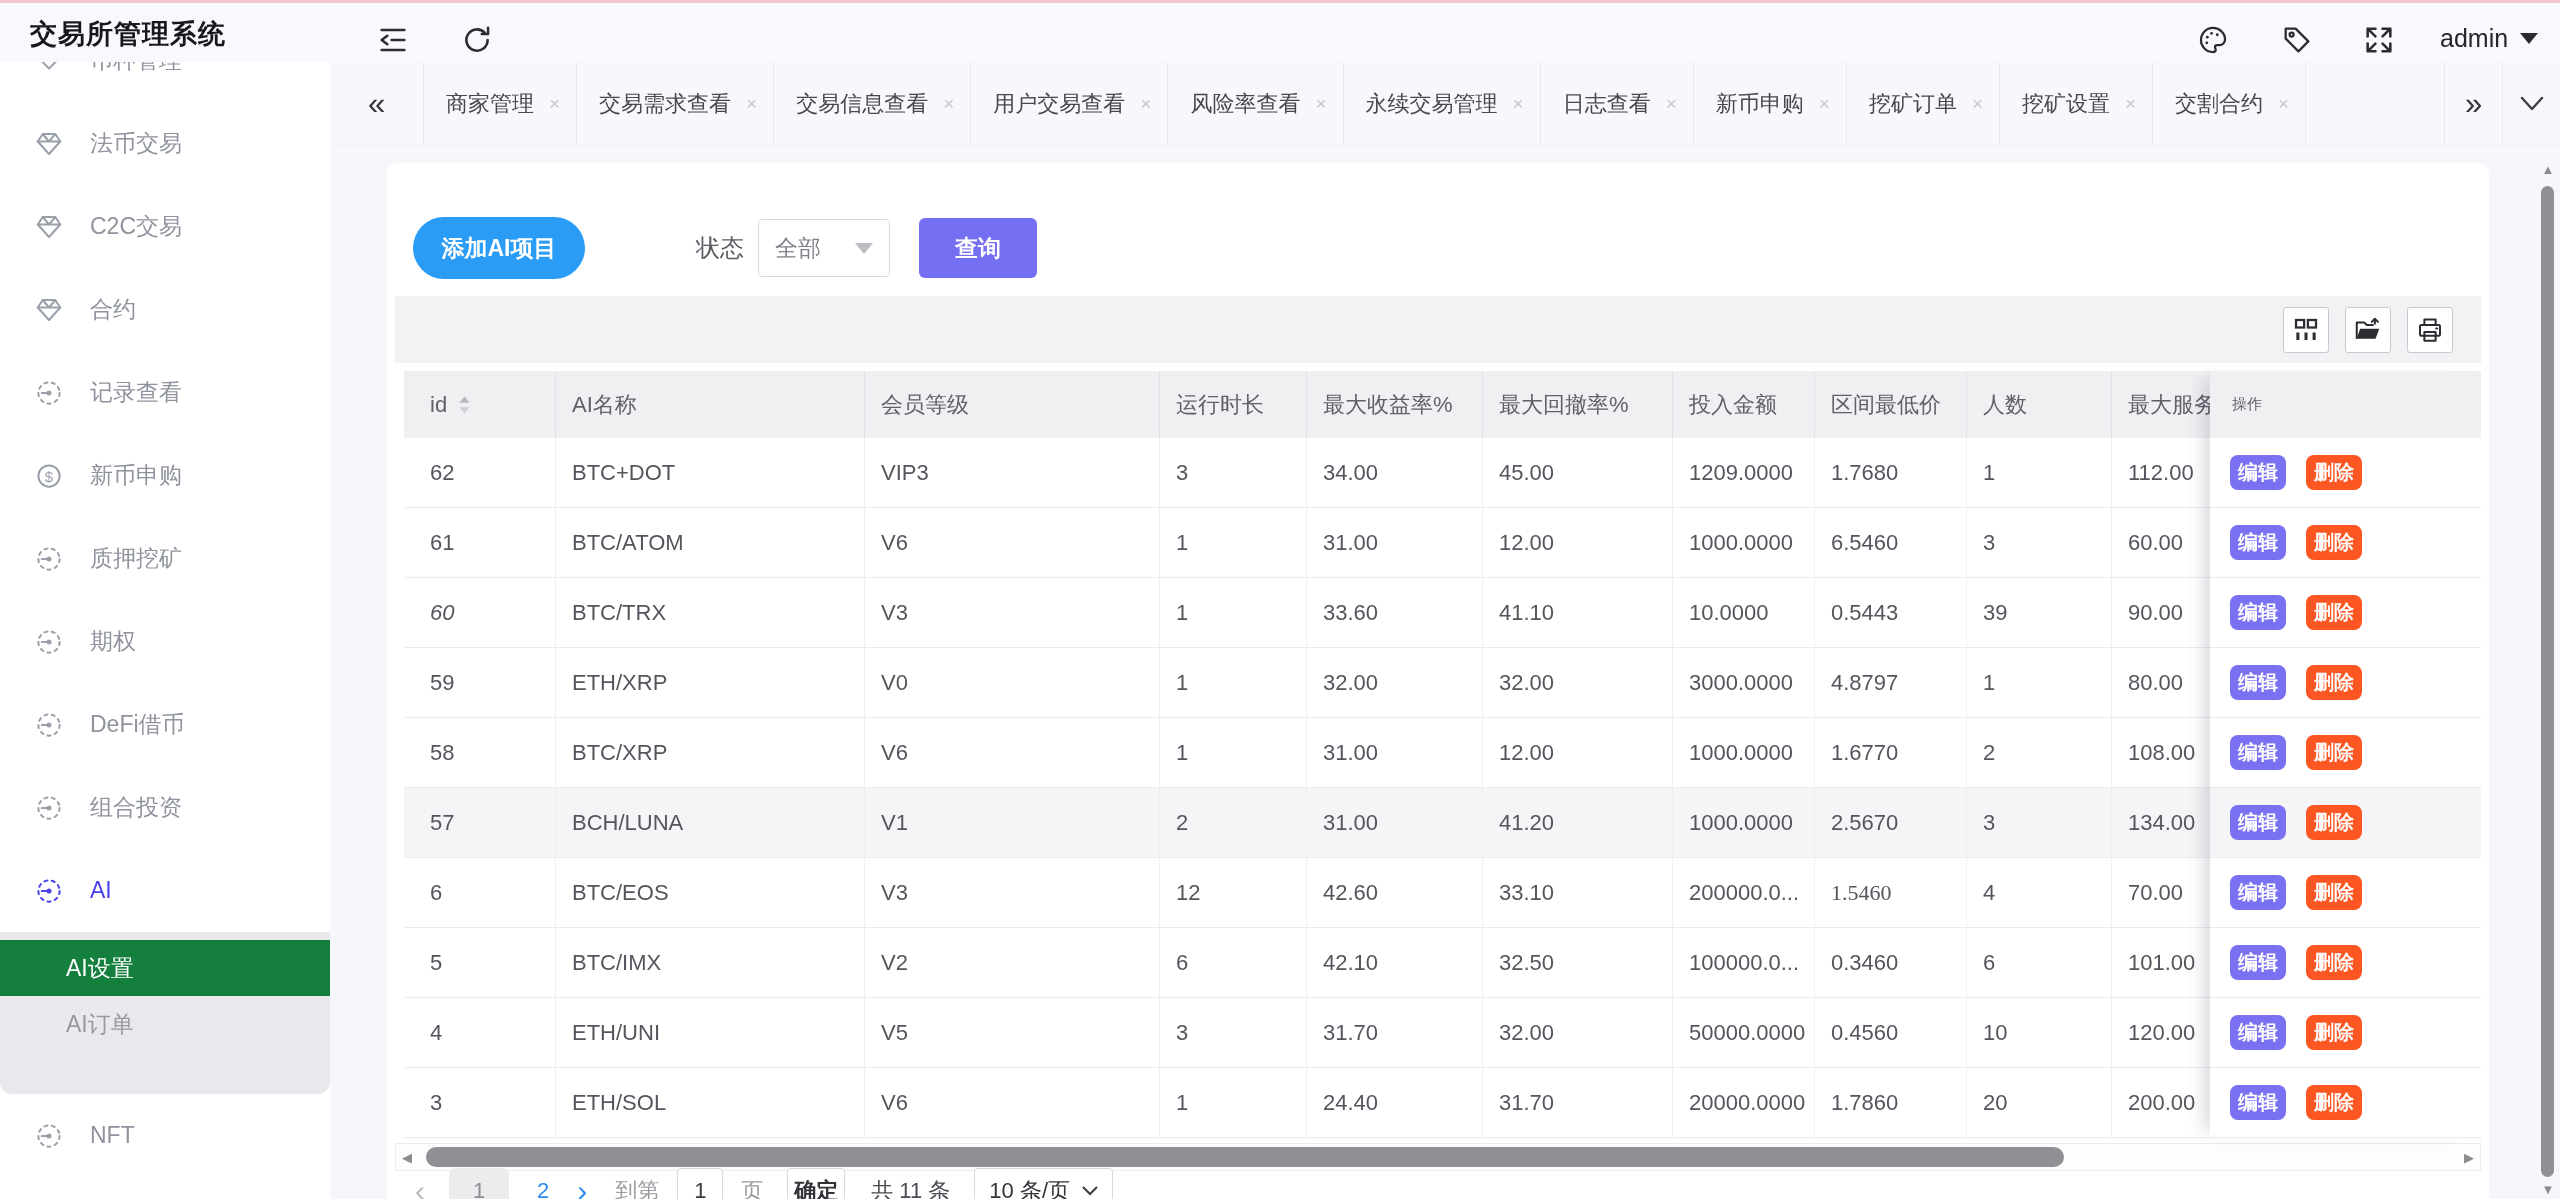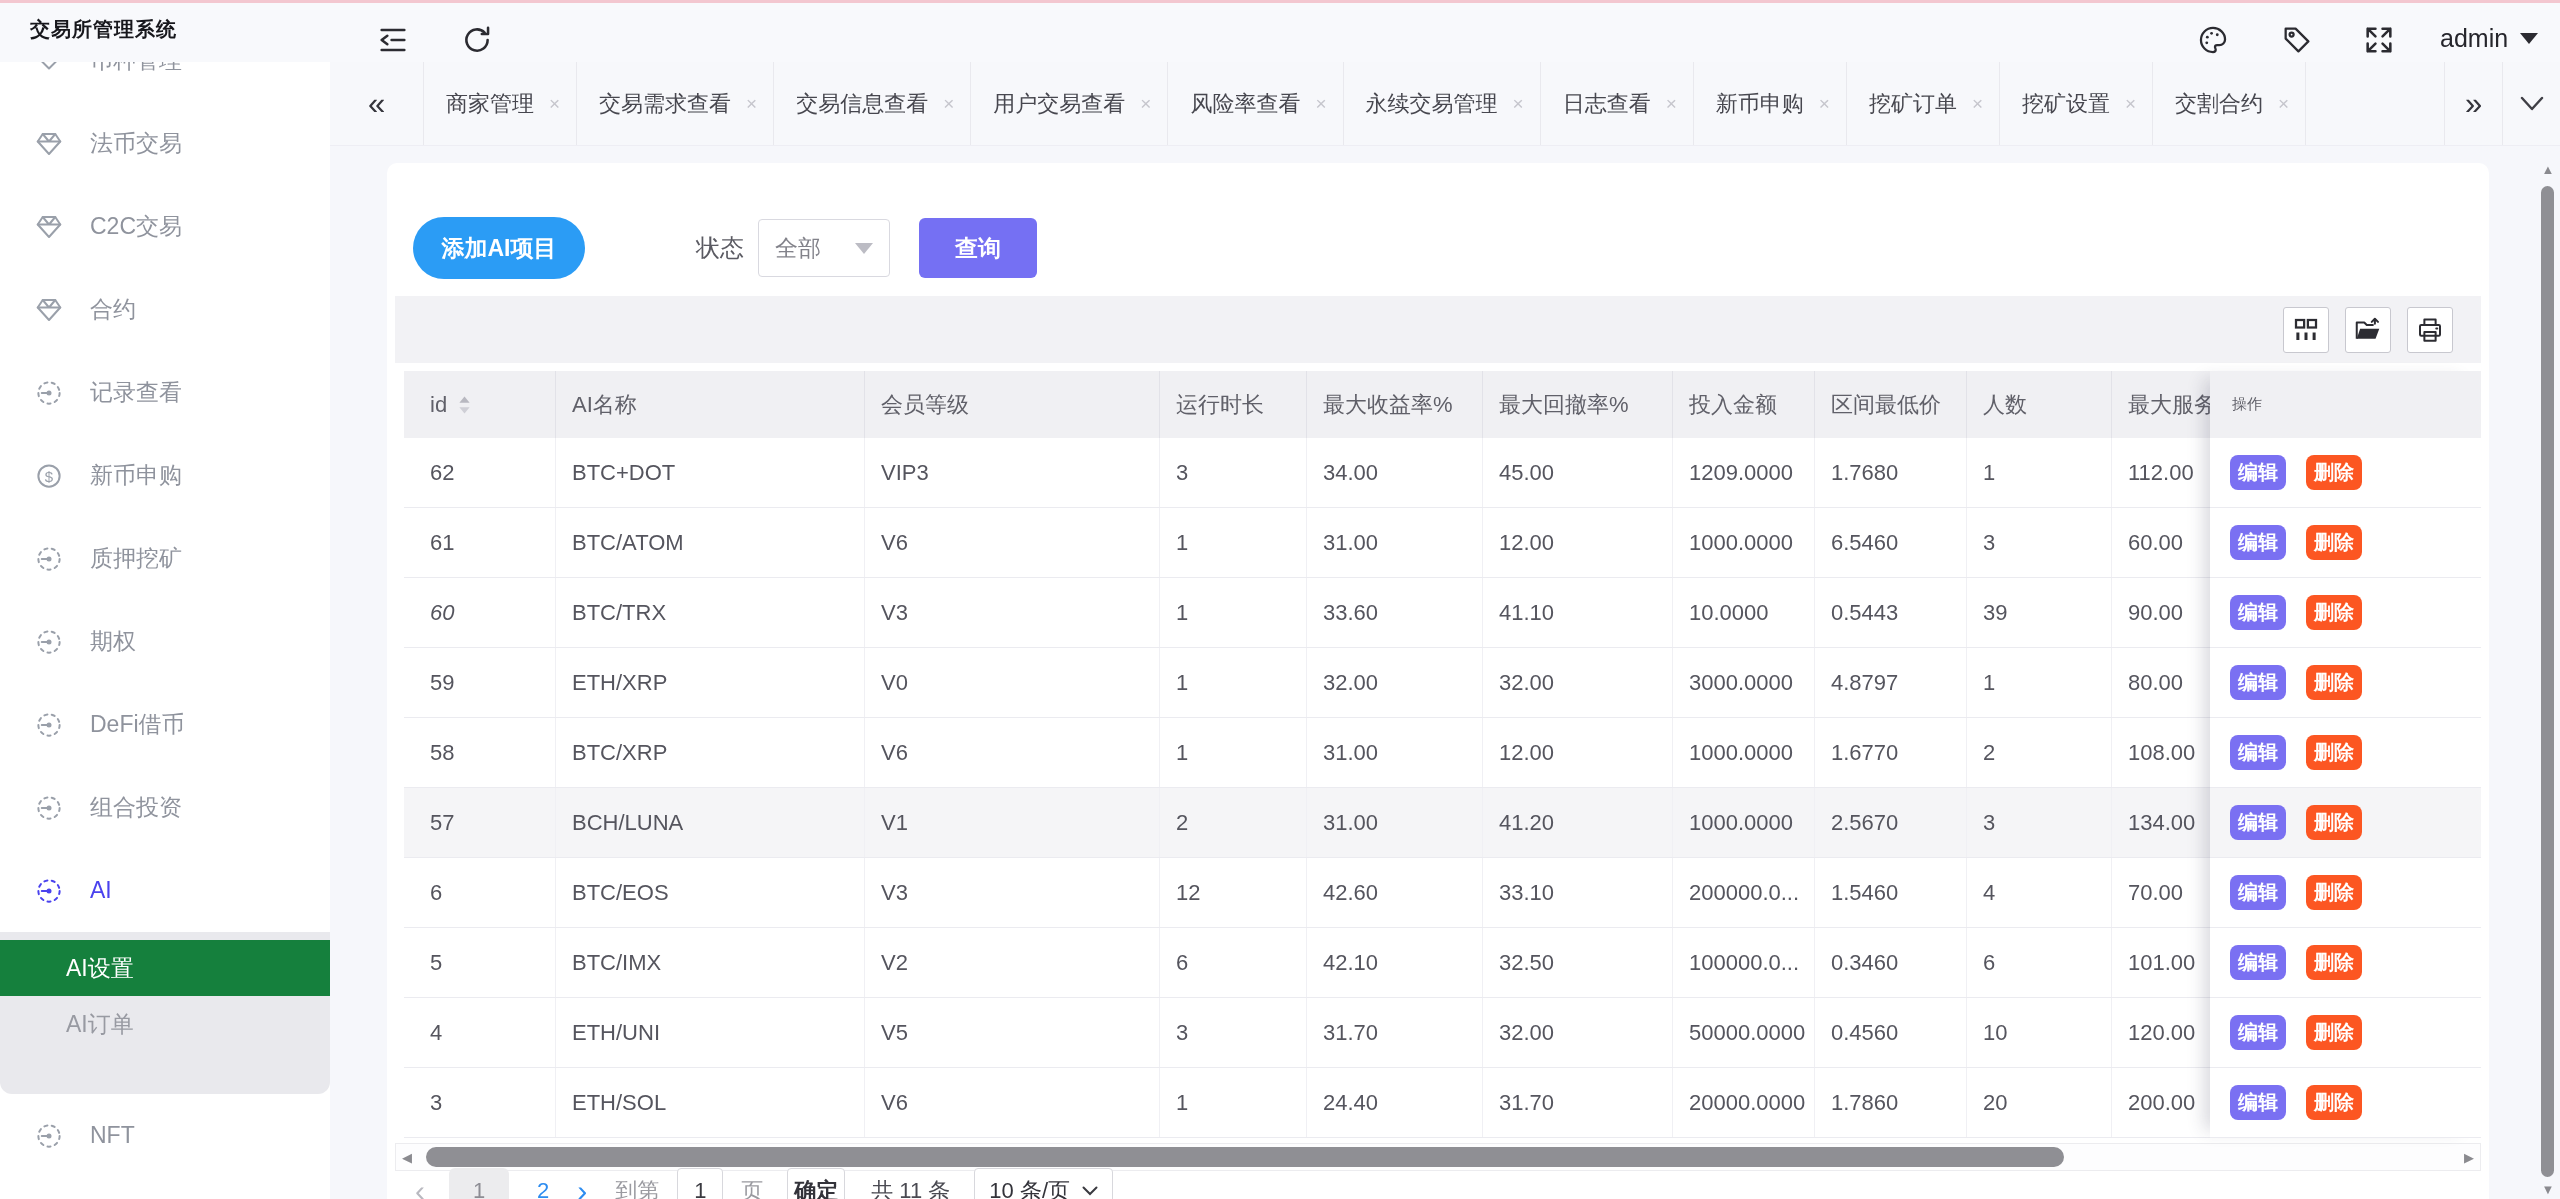--- a/index.html
+++ b/index.html
@@ -11,21 +11,21 @@
     color:#55555e;
   }
   .icon { display:inline-flex; align-items:center; justify-content:center; }
   .icon svg { width:100%; height:100%; }
 
   
   .top-line { position:absolute; top:0; left:0; right:0; height:3px; background:#f3c7d0; z-index:60; }
 
   
   .header { position:absolute; top:0; left:0; width:2560px; height:62px; background:#f8f9fc; z-index:40; }
-  .app-title { position:absolute; left:30px; top:16px; font-size:20px; font-weight:bold; color:#17171c; letter-spacing:1px; }
+  .app-title { position:absolute; left:30px; top:16px; font-size:27px; font-weight:bold; color:#17171c; letter-spacing:1px; }
   .hdr-btn { position:absolute; top:23px; width:34px; height:34px; color:#2b2b31; cursor:pointer; }
   .hdr-btn svg { width:100%; height:100%; }
   .hb-collapse { left:376px; }
   .hb-refresh  { left:460px; }
   .hb-palette  { left:2196px; }
   .hb-tag      { left:2280px; }
   .hb-full     { left:2362px; }
   .admin { position:absolute; left:2440px; top:24px; display:flex; align-items:center; gap:12px; font-size:25px; color:#26262c; cursor:pointer; }
   .caret-down { width:0; height:0; border-left:9px solid transparent; border-right:9px solid transparent; border-top:11px solid #2b2b31; }
 
@@ -486,21 +486,21 @@
           <div class="td" style="width: 160px;">134.00</div>
         </div>
         <div class="t-row">
           <div class="td" style="width: 152px; padding-left: 26px;">6</div>
           <div class="td" style="width: 309px;">BTC/EOS</div>
           <div class="td" style="width: 295px;">V3</div>
           <div class="td" style="width: 147px;">12</div>
           <div class="td" style="width: 176px;">42.60</div>
           <div class="td" style="width: 190px;">33.10</div>
           <div class="td" style="width: 142px;">200000.0...</div>
-          <div class="td" style="width: 152px;">1.5460</div>
+          <div class="td" style="width: 152px; font-family: Liberation Serif, serif;">1.5460</div>
           <div class="td" style="width: 145px;">4</div>
           <div class="td" style="width: 160px;">70.00</div>
         </div>
         <div class="t-row">
           <div class="td" style="width: 152px; padding-left: 26px;">5</div>
           <div class="td" style="width: 309px;">BTC/IMX</div>
           <div class="td" style="width: 295px;">V2</div>
           <div class="td" style="width: 147px;">6</div>
           <div class="td" style="width: 176px;">42.10</div>
           <div class="td" style="width: 190px;">32.50</div>

